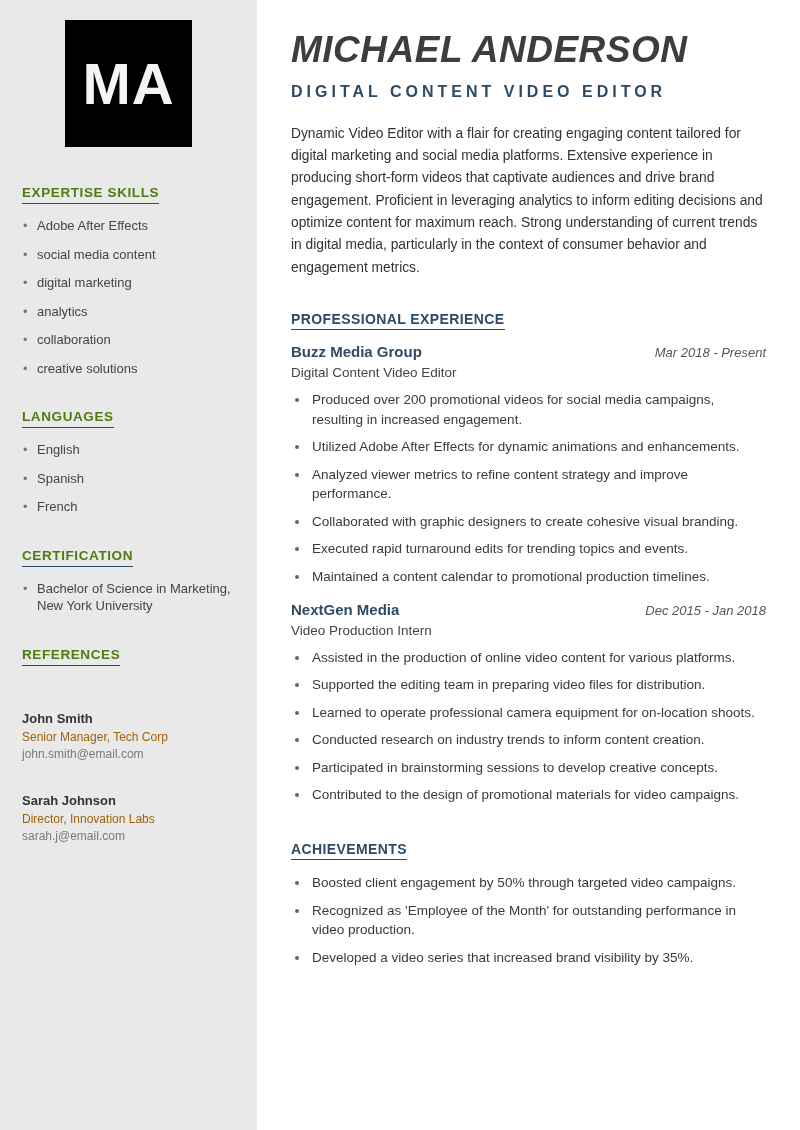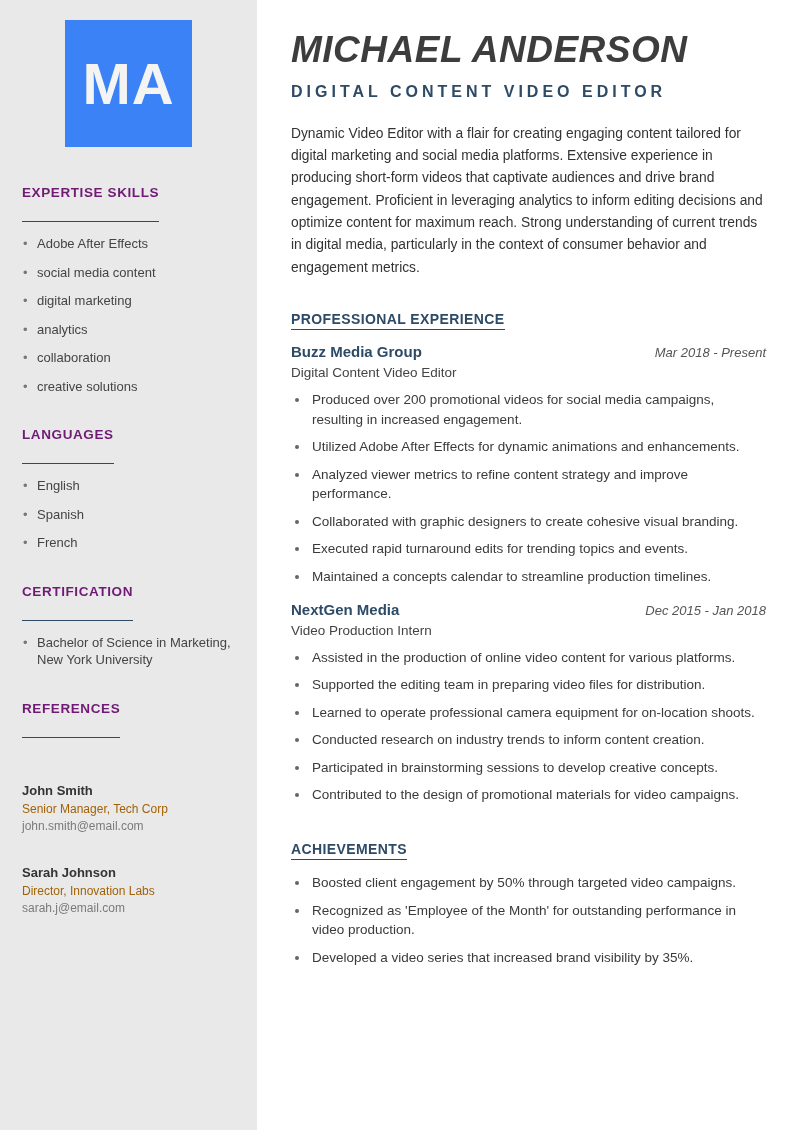--- a/index.html
+++ b/index.html
@@ -14,38 +14,38 @@
 
   
   .sidebar {
     width: 257px; min-width: 257px;
     background: #e9e9e9;
     padding: 20px 22px 20px 22px;
   }
   .monogram {
     width: 127px; height: 127px;
     margin: 0 auto 36px auto;
-    background: #3b82f6;
+    background: #000000;
     color: #f4f4f2;
     display: flex; align-items: center; justify-content: center;
     font-size: 58px; font-weight: 600; letter-spacing: 1px;
   }
   .contact-line {
     font-size: 13px; color: #555;
     margin: 0 0 16px 0; line-height: 1.35;
     word-wrap: break-word;
   }
   .side-section { margin-top: 30px; }
   .side-heading {
     display: inline-block;
-    color: #701a75;
+    color: #4d7c0f;
     font-size: 13.5px; font-weight: bold;
     letter-spacing: 0.6px;
     border-bottom: 1.5px solid #2d4a66;
-    padding-bottom: 21px;
+    padding-bottom: 3px;
     margin: 0 0 13px 0;
   }
   ul.side-list { list-style: none; margin: 0; padding: 0; }
   ul.side-list li {
     position: relative;
     padding-left: 15px;
     font-size: 13px; color: #444;
     margin-bottom: 11px; line-height: 1.35;
   }
   ul.side-list li::before {
@@ -173,21 +173,21 @@
       <span class="dates">Mar 2018 - Present</span>
     </div>
     <p class="role">Digital Content Video Editor</p>
     <ul class="bullets">
 
     <li>Produced over 200 promotional videos for social media campaigns, resulting in increased engagement.</li>
         <li>Utilized Adobe After Effects for dynamic animations and enhancements.</li>
         <li>Analyzed viewer metrics to refine content strategy and improve performance.</li>
         <li>Collaborated with graphic designers to create cohesive visual branding.</li>
         <li>Executed rapid turnaround edits for trending topics and events.</li>
-        <li>Maintained a concepts calendar to streamline production timelines.</li>
+        <li>Maintained a content calendar to promotional production timelines.</li>
       </ul>
   </section>
 
   <section>
     <div class="job-header">
       <span class="company">NextGen Media</span>
       <span class="dates">Dec 2015 - Jan 2018</span>
     </div>
     <p class="role">Video Production Intern</p>
     <ul class="bullets">

